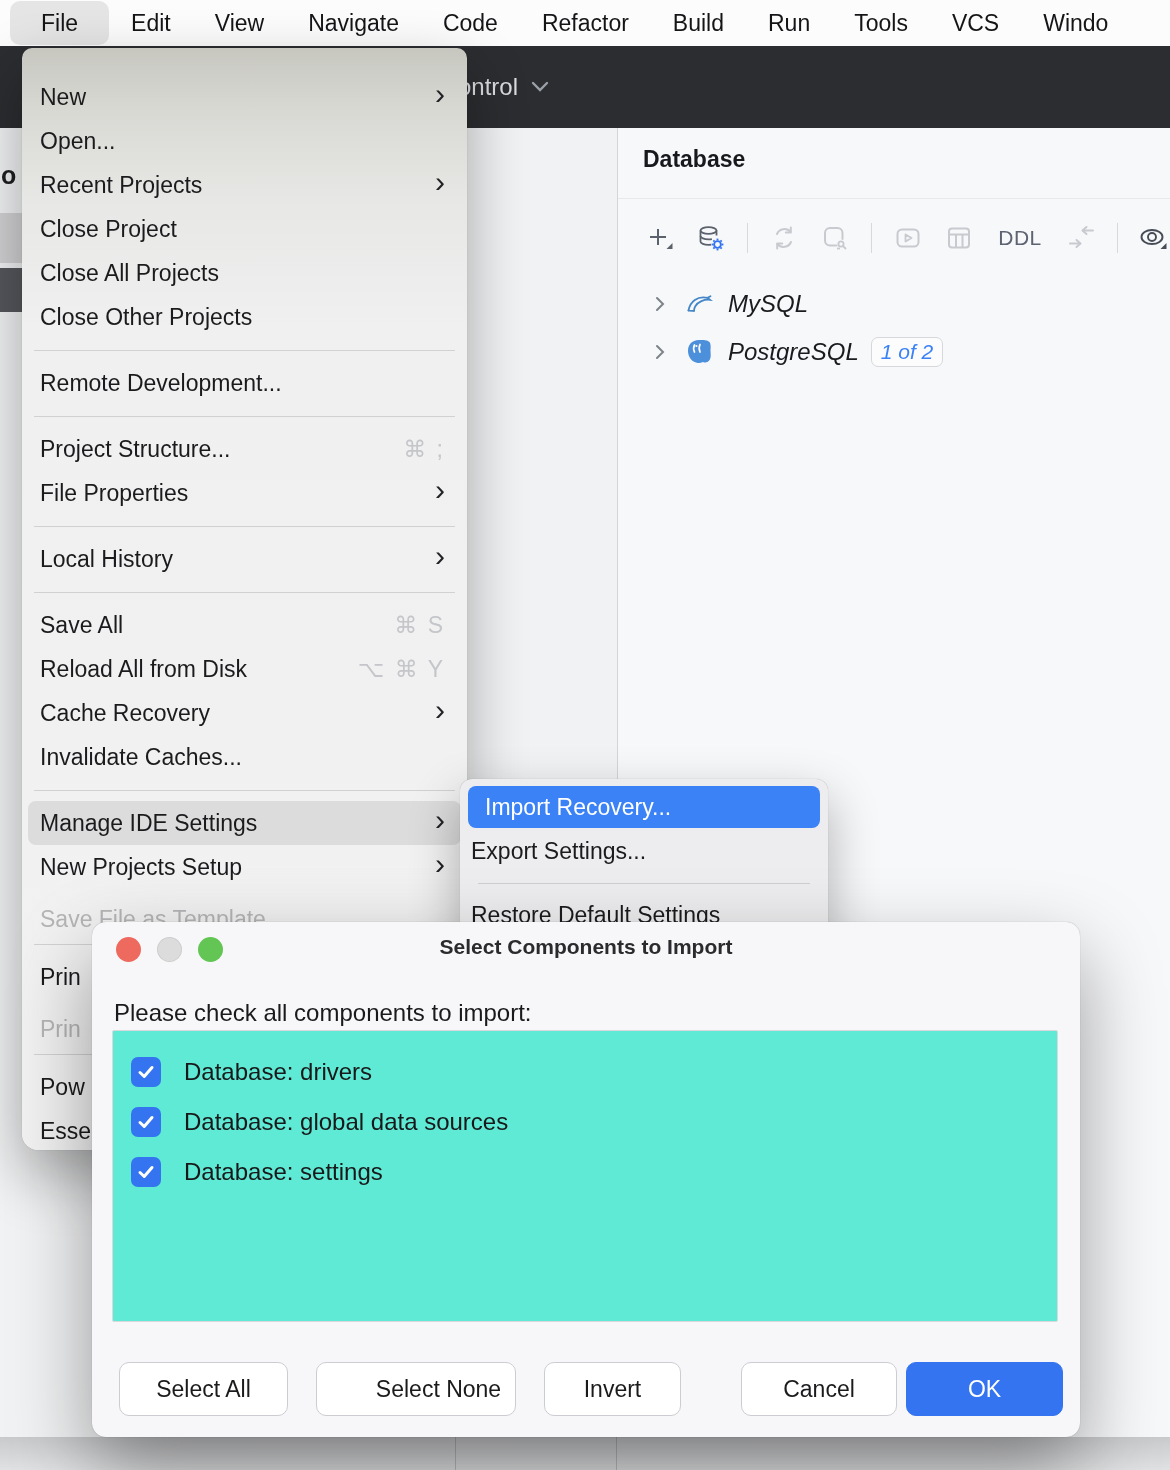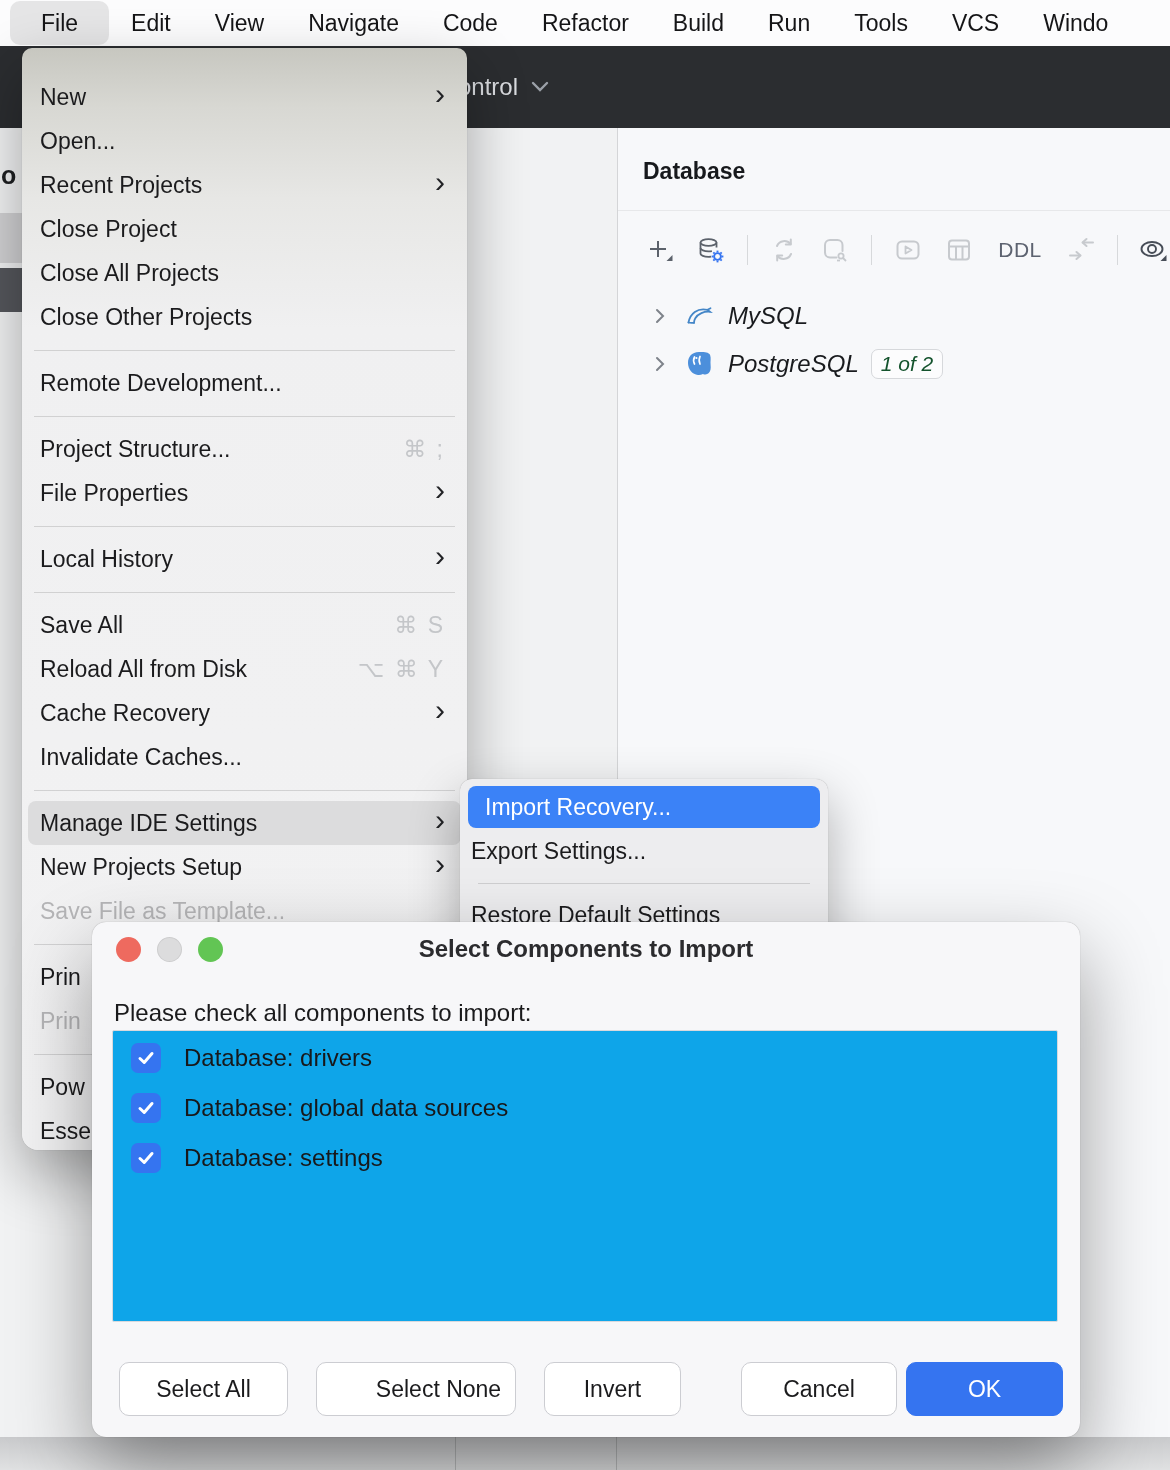--- a/index.html
+++ b/index.html
@@ -12,52 +12,52 @@
   .mb-item { font-size:23px; color:#151517; padding:0 22px; height:44px; display:flex; align-items:center; white-space:nowrap; }
   .mb-item.active { background:#e5e5e6; border-radius:10px; padding:0 31px; }
 
   
   .titlebar { position:absolute; z-index:2; left:0; top:46px; width:100%; height:82px; background:#2b2d30; }
   .vcs-widget { position:absolute; left:458px; top:0; height:100%; display:flex; align-items:center; gap:13px;
                 color:#dadce0; font-size:24px; }
 
   
   .left-panel  { position:absolute; z-index:1; left:0; top:128px; width:617px; height:1342px; background:#f1f2f3; }
-  .right-panel { position:absolute; z-index:1; left:617px; top:128px; width:553px; height:1342px;
+  .right-panel { position:absolute; z-index:1; left:617px; top:116px; width:553px; height:1342px;
                  background:#f7f8fa; border-left:1px solid #d4d5d7; }
 
   .art-o  { position:absolute; z-index:2; left:1px; top:161px; font-size:25px; font-weight:700; color:#1d1f22; }
   .band1  { position:absolute; z-index:2; left:0; top:213px; width:24px; height:50px; background:#d2d2d4; }
   .band2  { position:absolute; z-index:2; left:0; top:268px; width:24px; height:44px; background:#55575c; }
 
   
   .db-title { position:absolute; left:25px; top:30px; font-size:23px; font-weight:700; color:#17191c; }
   .db-header-divider { position:absolute; left:0; right:0; top:82px; height:1px; background:#e7e8ea; }
   .db-toolbar { position:absolute; left:24px; top:94px; height:56px; display:flex; align-items:center; gap:15px; }
   .tb-btn { width:36px; height:36px; display:flex; align-items:center; justify-content:center; position:relative; }
   .tb-sep { width:1px; height:30px; background:#d7d9db; margin:0 3px; }
   .ddl-label { font-size:21px; color:#5d6370; letter-spacing:.5px; }
 
   .db-tree { position:absolute; left:0; top:164px; width:100%; }
   .tree-row { height:48px; display:flex; align-items:center; padding-left:30px;font-style:italic; }
   .tree-chevron { width:24px; display:flex; align-items:center; justify-content:center; }
   .tree-icon { width:30px; margin-left:12px; display:flex; align-items:center; justify-content:center; }
   .tree-label { margin-left:14px; font-size:24px; color:#191b1e; }
-  .tree-badge { margin-left:12px; font-size:21px; color:#14532d; border:1.5px solid #d6d8db;
+  .tree-badge { margin-left:12px; font-size:21px; color:#3b82f6; border:1.5px solid #d6d8db;
                 border-radius:7px; padding:2px 9px; background:#fcfcfd; }
 
   
   .file-menu { position:absolute; z-index:20; left:22px; top:48px; width:445px; height:1102px;
                padding-top:27px; border-radius:10px 10px 16px 16px;
                background:linear-gradient(180deg,#c7c7c0 0px,#d8d8d3 60px,#e7e7e5 150px,#f0f0f1 280px,#f2f2f3 1102px);
                box-shadow:0 24px 60px rgba(0,0,0,.33), 0 0 1px rgba(0,0,0,.3); }
   .fm-item { height:44px; margin:0 6px; padding:0 16px 0 12px; display:flex; align-items:center;
              border-radius:8px; font-size:23px; color:#1b1b1d; white-space:nowrap; }
   .fm-item.highlighted { background:#dcdcdd; }
-  .fm-item.disabled { color:#b5b5b7; }
+  .fm-item.disabled { color:#b5b5b7;align-items:flex-end; }
   .fm-arrow { margin-left:auto; font-size:30px; line-height:1; color:#222326; transform:translateY(-3px); }
   .fm-arrow::after { content:"›"; }
   .fm-shortcut { margin-left:auto; color:#c4c6c9; font-size:23px; letter-spacing:2px; }
   .fm-sep { height:22px; display:flex; align-items:center; padding:0 12px; }
   .fm-sep i { display:block; width:100%; height:1px; background:rgba(0,0,0,.13); }
 
   
   .submenu { position:absolute; z-index:25; left:460px; top:779px; width:368px; height:210px;
              padding-top:7px; border-radius:12px; background:#ededef;
              box-shadow:0 20px 50px rgba(0,0,0,.3), 0 0 1px rgba(0,0,0,.3); }
@@ -68,24 +68,24 @@
 
   
   .dialog { position:absolute; z-index:60; left:92px; top:922px; width:988px; height:515px;
             border-radius:14px; background:#f7f7f9;
             box-shadow:0 34px 80px rgba(0,0,0,.38), 0 0 1px rgba(0,0,0,.35); }
   .traffic { position:absolute; left:24px; top:15px; display:flex; gap:16px; }
   .light { width:25px; height:25px; border-radius:50%; }
   .light.close { background:#ee6a5f; }
   .light.min   { background:#dcdcdd; box-shadow:inset 0 0 0 1px rgba(0,0,0,.07); }
   .light.zoom  { background:#62c554; }
-  .dlg-title  { position:absolute; left:0; right:0; top:13px; text-align:center; font-size:24px; font-weight:700; color:#2b2b2e; }
+  .dlg-title  { position:absolute; left:0; right:0; top:13px; text-align:center; font-size:21px; font-weight:700; color:#2b2b2e; }
   .dlg-prompt { position:absolute; left:22px; top:77px; font-size:24px; color:#1a1a1c; }
   .comp-list { position:absolute; left:20px; top:108px; width:946px; height:292px;
-               background:#0ea5e9; border:1px solid #d9d9dd; border-radius:2px; padding-top:2px; }
+               background:#5eead4; border:1px solid #d9d9dd; border-radius:2px; padding-top:16px; }
   .comp-row { height:50px; display:flex; align-items:center; padding-left:18px; }
   .checkbox { width:30px; height:30px; border-radius:7px; background:#3574f0;
               display:flex; align-items:center; justify-content:center; flex:0 0 auto; }
   .comp-label { margin-left:23px; font-size:24px; color:#18181a; }
   .btn { position:absolute; top:440px; height:54px; border-radius:10px; background:#ffffff;
          border:1px solid #cccdd2; font-size:23px; color:#1b1b1d;
          display:flex; align-items:center; justify-content:center; }
   .btn.primary { background:#3574f0; border-color:#3574f0; color:#ffffff; }
   #btn-select-all  { left:27px;  width:169px; }
   #btn-select-none { left:224px; width:200px;padding-left:45px; }

